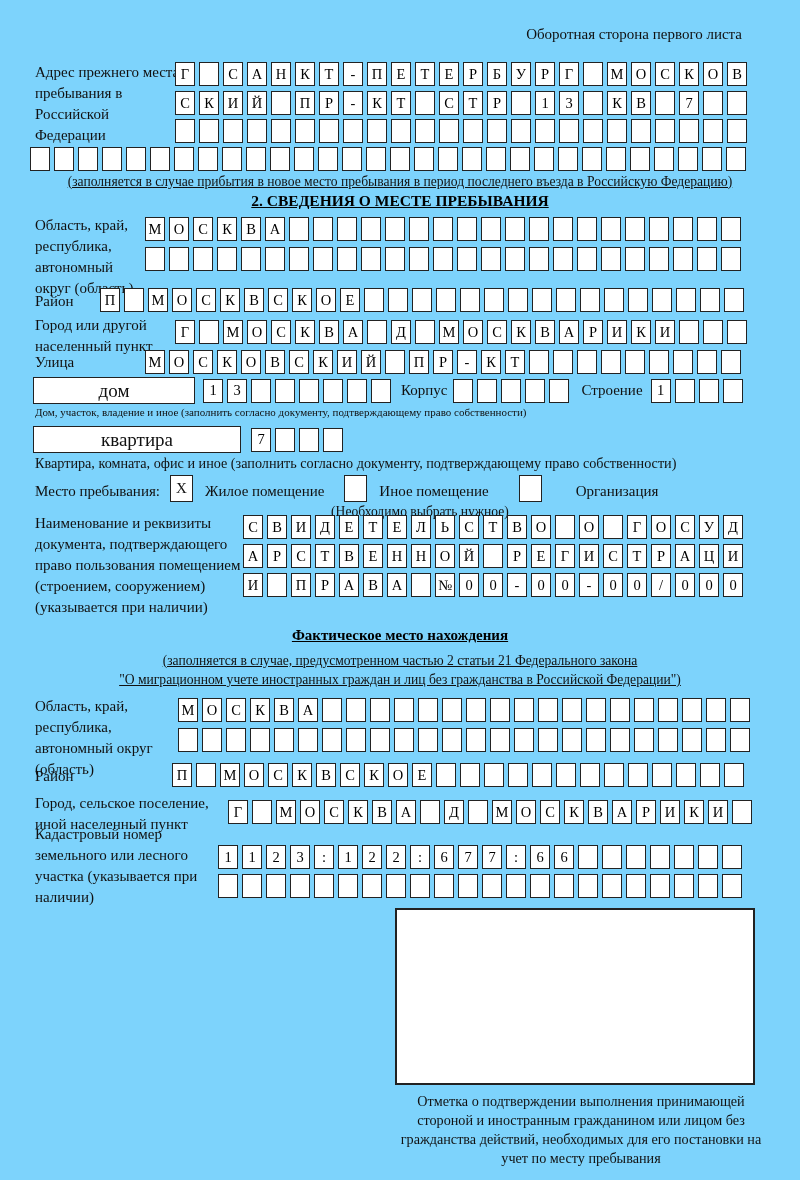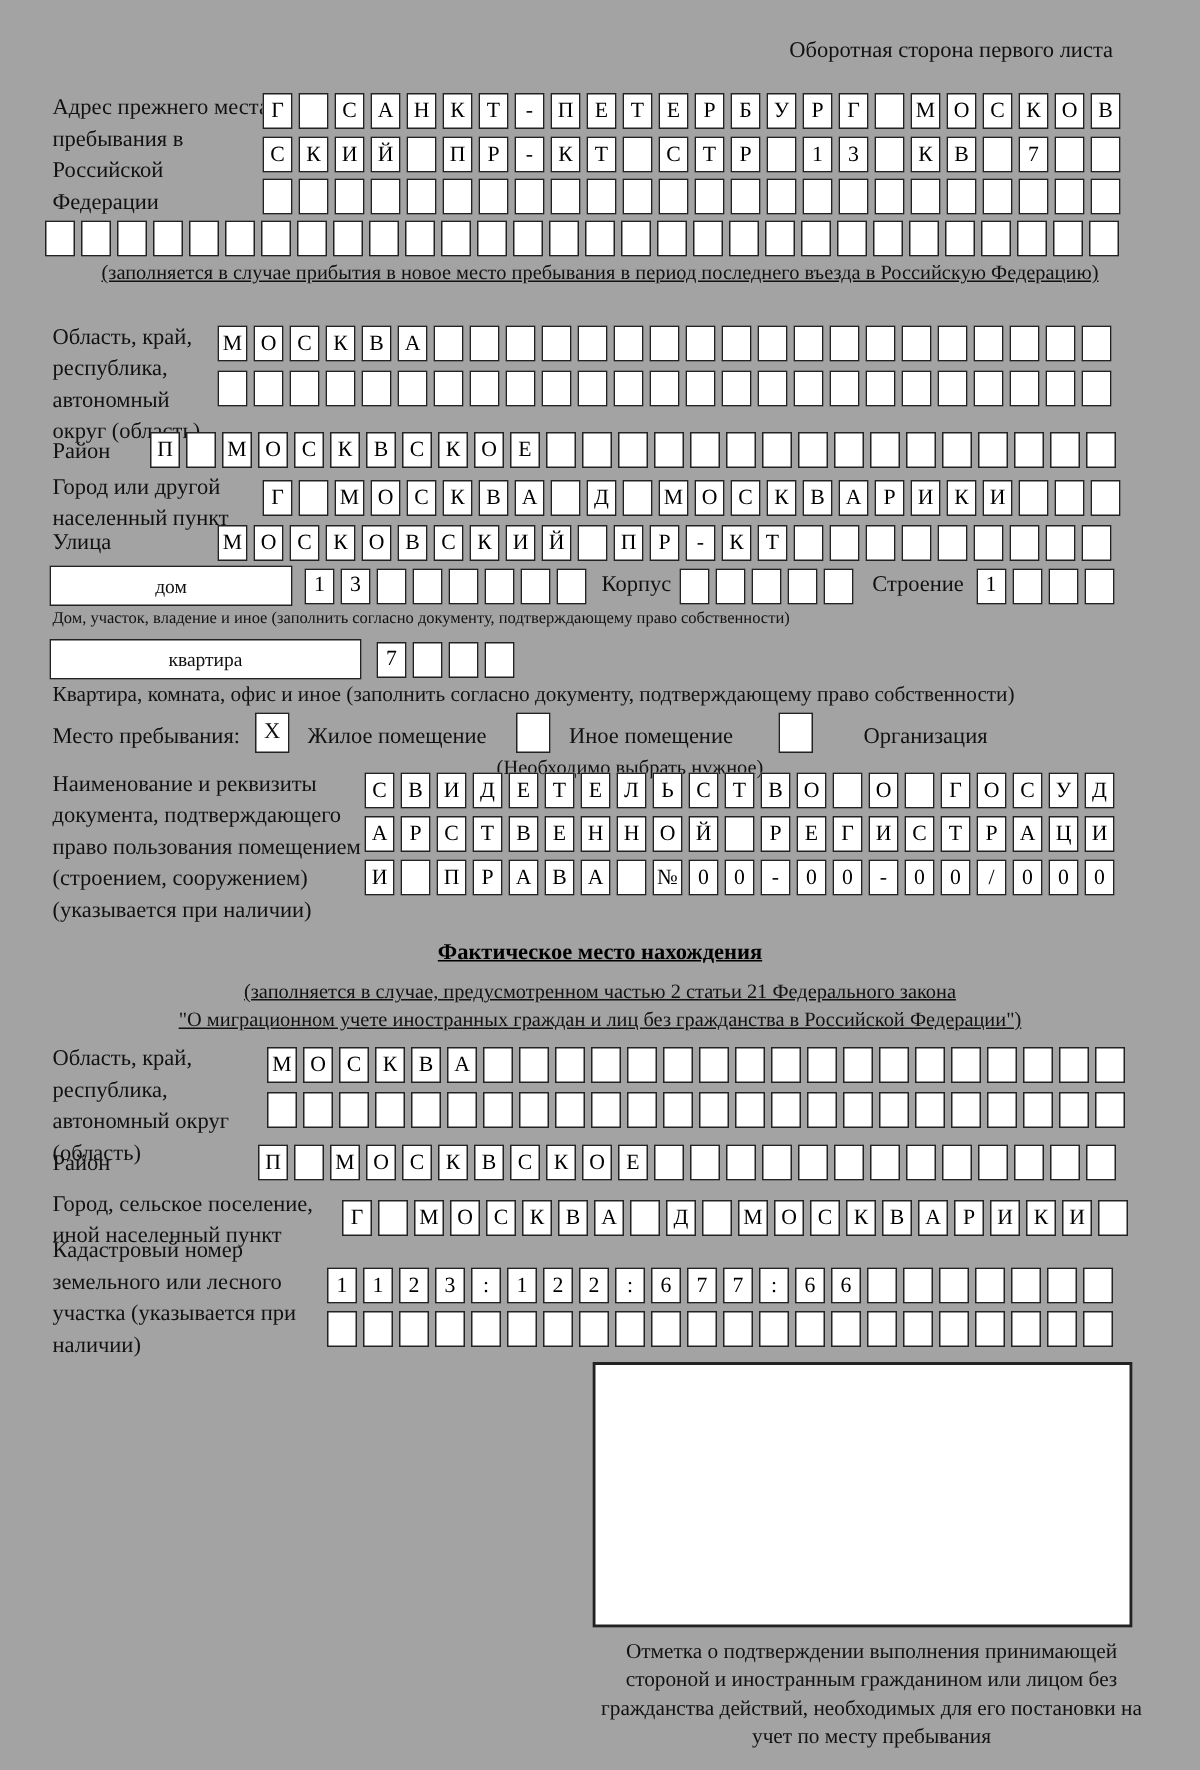--- a/index.html
+++ b/index.html
@@ -1,26 +1,26 @@
 <!DOCTYPE html>
 <html><head>
 <meta charset="utf-8">
 <style>
   html,body{margin:0;padding:0;background:#fff;}
   body{font-family:"Liberation Serif", serif; color:#111;}
-  .page{position:relative;width:800px;height:1180px;background:#a3a3a3;overflow:hidden;}
+  .page{position:relative;width:800px;height:1180px;background:#7dd3fc;overflow:hidden;}
   .lbl{font-size:15px;line-height:21px;color:#111;}
   .note{font-size:13.6px;color:#111;}
   .title{font-size:15.5px;font-weight:bold;color:#000;}
   .cells{position:absolute;display:flex;gap:4px;}
   .cell{width:20px;height:24px;border:1.6px solid #222;box-sizing:border-box;
         display:flex;align-items:center;justify-content:center;
         font-size:14.5px;font-family:"Liberation Serif",serif;color:#000;background:#fff;}
   .widebox{border:1.6px solid #222;box-sizing:border-box;height:27px;background:#fff;
-        display:flex;align-items:center;justify-content:center;font-size:13px;}
+        display:flex;align-items:center;justify-content:center;font-size:19px;}
   .chk{width:23px;height:27px;border:1.6px solid #222;box-sizing:border-box;background:#fff;
         display:flex;align-items:center;justify-content:center;font-size:15px;}
   .abs{position:absolute;}
   .ctr{left:0;width:800px;text-align:center;text-decoration:underline;}
   .flexrow{position:absolute;display:flex;align-items:center;}
   .stamp{position:absolute;border:2px solid #222;background:#fff;box-sizing:border-box;}
 </style>
 </head>
 <body>
 
@@ -134,20 +134,21 @@
       <div class="cell"></div>
       <div class="cell"></div>
       <div class="cell"></div>
       <div class="cell"></div>
       <div class="cell"></div>
       <div class="cell"></div>
       <div class="cell"></div>
     </div>
   <div class="abs note ctr" style="top:174px;">(заполняется в случае прибытия в новое место пребывания в период последнего въезда в Российскую Федерацию)</div>
 
+  <div class="abs title ctr" style="top:192px;">2. СВЕДЕНИЯ О МЕСТЕ ПРЕБЫВАНИЯ</div>
 
   <div class="abs lbl" style="left:35px;top:215px;width:112px;">Область, край, республика, автономный округ (область)</div>
   <div class="cells" style="left:145px;top:217px;">
       <div class="cell">М</div>
       <div class="cell">О</div>
       <div class="cell">С</div>
       <div class="cell">К</div>
       <div class="cell">В</div>
       <div class="cell">А</div>
       <div class="cell"></div>

